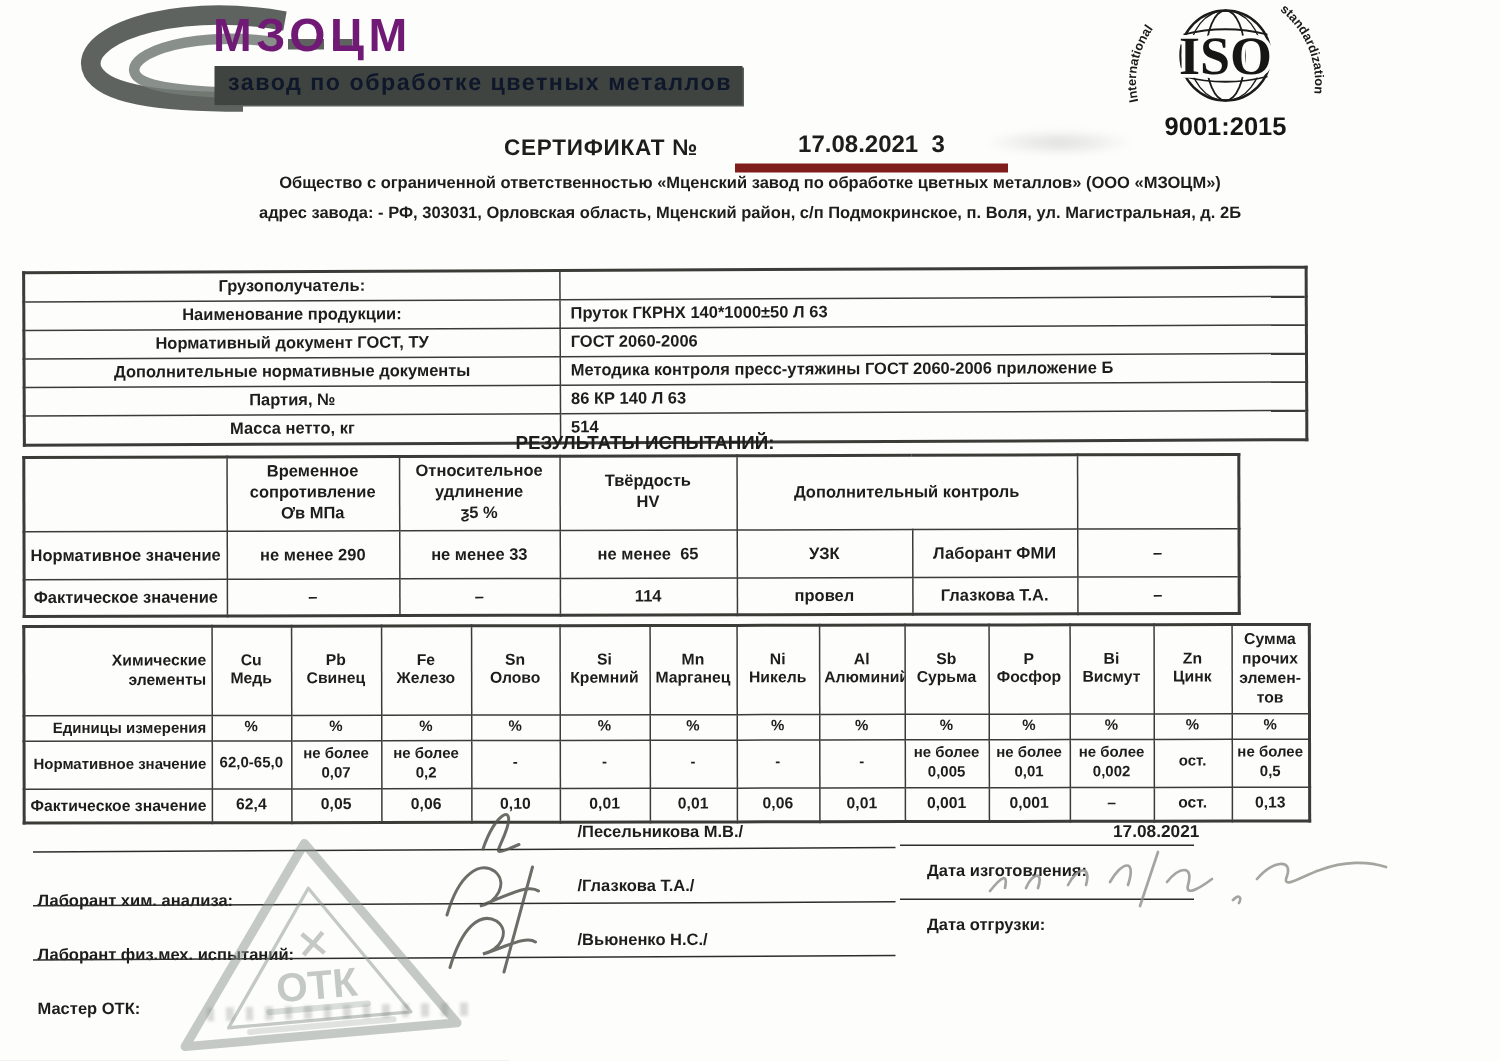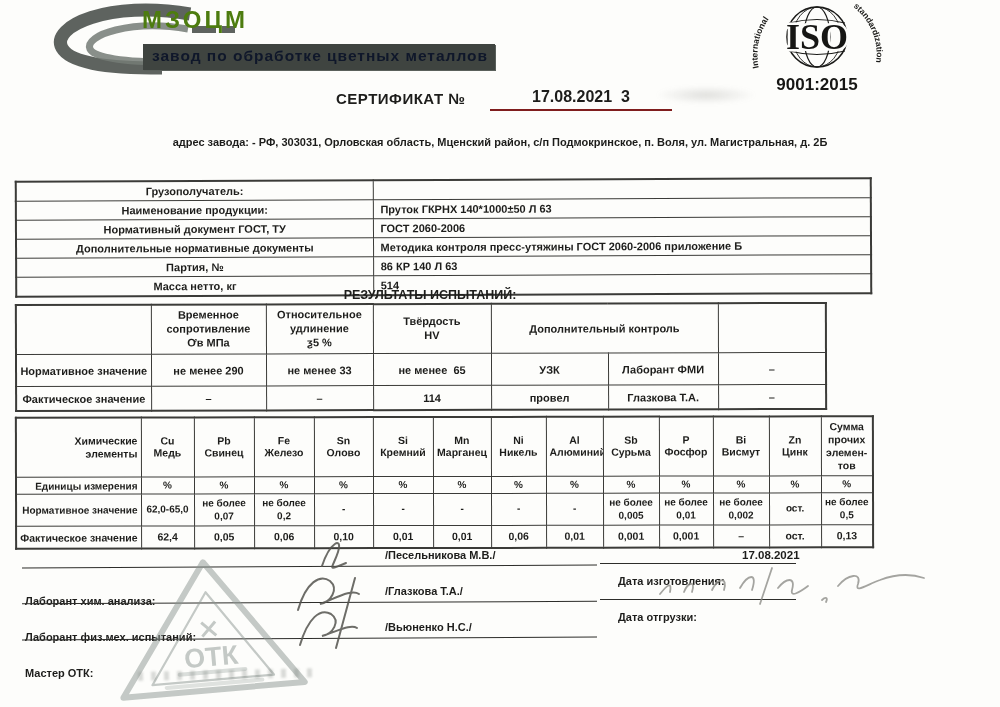--- a/index.html
+++ b/index.html
@@ -1,30 +1,30 @@
 <!DOCTYPE html>
 <html><head>
 <meta charset="utf-8">
 <style>
   html,body{margin:0;padding:0;background:#e8e8e8;}
   .page{position:relative;width:1000px;height:707px;margin:0 auto;background:#fdfdfb;
         font-family:"Liberation Sans",sans-serif;color:#1d1d1b;overflow:hidden;}
   
   .logo-mark{position:absolute;left:40px;top:2px;width:200px;height:80px;}
-  .logo-name{position:absolute;left:142px;top:6px;font-size:24px;font-weight:bold;
-             letter-spacing:3px;color:#4d7c0f;}
+  .logo-name{position:absolute;left:142px;top:6px;font-size:31px;font-weight:bold;
+             letter-spacing:3px;color:#701a75;}
   .logo-banner{position:absolute;left:143px;top:44px;width:352px;height:26px;
                background:#3f4440;box-shadow:1px 1px 0 #5a605b;}
   .logo-tagline{position:absolute;left:152px;top:47px;font-size:15.5px;font-weight:bold;
                 color:#0f172a;letter-spacing:1px;}
   .iso{position:absolute;left:722px;top:0px;width:190px;height:95px;}
   
   .cert-label{position:absolute;left:336px;top:90px;font-size:15px;font-weight:bold;letter-spacing:.5px;}
   .cert-number{position:absolute;left:490px;top:88px;width:182px;text-align:center;
-               font-size:16px;font-weight:bold;white-space:pre;border-bottom:2px solid #7f1d1d;
+               font-size:16px;font-weight:bold;white-space:pre;border-bottom:6px solid #7f1d1d;
                padding-bottom:3px;}
   .hline{position:absolute;width:100%;text-align:center;font-weight:bold;}
   .company-line{top:116px;font-size:11px;}
   .address-line{top:136px;font-size:11px;}
   .contact-line{top:156px;font-size:11px;}
   
   table.t{position:absolute;border-collapse:collapse;table-layout:fixed;
           border:2px solid #3b3b38;}
   table.t td{border:1.4px solid #3b3b38;font-weight:bold;text-align:center;
              vertical-align:middle;padding:1px 3px;overflow:hidden;}
@@ -97,20 +97,21 @@
     <text font-size="8.5" font-weight="bold" fill="#1b1b19" font-family="Liberation Sans,sans-serif">
       <textPath href="#isoArcR" startOffset="2%">standardization</textPath>
     </text>
     <text x="95" y="49" text-anchor="middle" font-size="36" font-weight="bold" fill="#161614" stroke="#fdfdfb" stroke-width="5" paint-order="stroke" font-family="Liberation Serif,serif">ISO</text>
     <text x="95" y="90" text-anchor="middle" font-size="17" font-weight="bold" fill="#161614" font-family="Liberation Sans,sans-serif">9001:2015</text>
   </svg>
 
   <div class="cert-label">СЕРТИФИКАТ №</div>
   <div class="cert-number">17.08.2021  3</div>
   <div class="smudge"></div>
+  <div class="hline company-line">Общество с ограниченной ответственностью «Мценский завод по обработке цветных металлов» (ООО «МЗОЦМ»)</div>
   <div class="hline address-line">адрес завода: - РФ, 303031, Орловская область, Мценский район,  с/п Подмокринское, п. Воля, ул. Магистральная, д. 2Б</div>
 
   <table class="t info">
     <colgroup>
         <col style="width:357px">
         <col style="width:498px">
       </colgroup>
     <tbody>
         <tr>
           <td class="lbl">Грузополучатель:</td>

